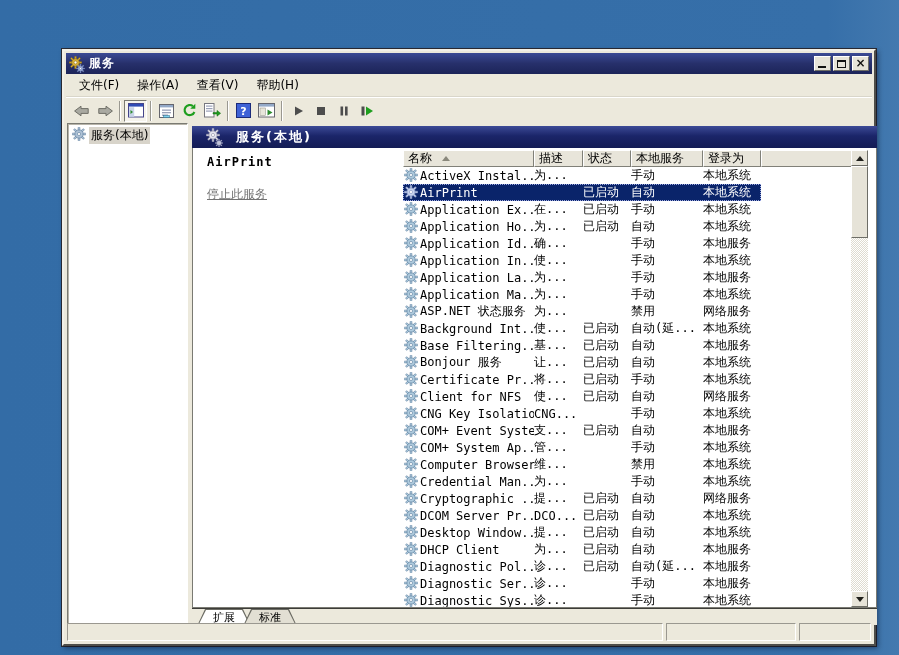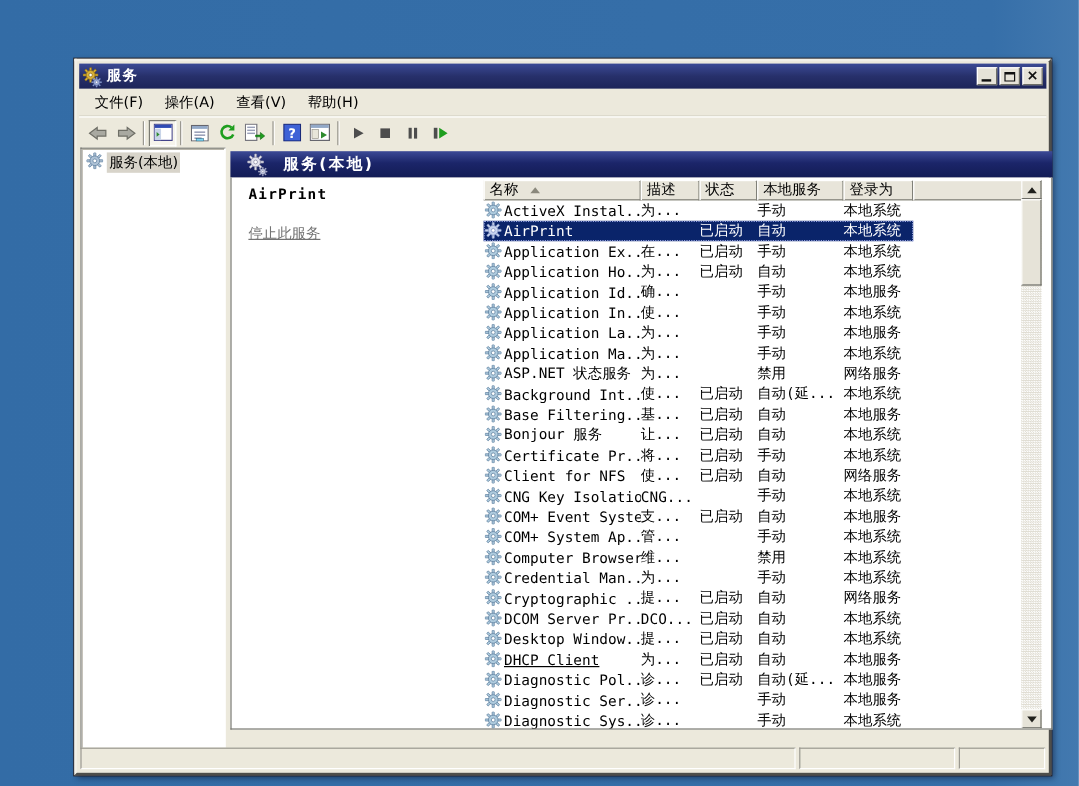--- a/index.html
+++ b/index.html
@@ -811,21 +811,21 @@
                       <rect x="7" y="0.2" width="2" height="4" rx="0.6" transform="rotate(90 8 8)"></rect>
                       <rect x="7" y="0.2" width="2" height="4" rx="0.6" transform="rotate(135 8 8)"></rect>
                       <rect x="7" y="0.2" width="2" height="4" rx="0.6" transform="rotate(180 8 8)"></rect>
                       <rect x="7" y="0.2" width="2" height="4" rx="0.6" transform="rotate(225 8 8)"></rect>
                       <rect x="7" y="0.2" width="2" height="4" rx="0.6" transform="rotate(270 8 8)"></rect>
                       <rect x="7" y="0.2" width="2" height="4" rx="0.6" transform="rotate(315 8 8)"></rect>
                       <circle cx="8" cy="8" r="4.6"></circle>
                     </g>
                     <circle cx="8" cy="8" r="1.8" fill="#fff" stroke="#5E7F9E" stroke-width="0.7"></circle>
                   </svg></span>
-                <span class="cell" style="width: 114px; text-decoration: underline;">DHCP Client</span>
+                <span class="cell" style="width: 114px;">DHCP Client</span>
                 <span class="cell" style="width: 49px;">为...</span>
                 <span class="cell" style="width: 48px;">已启动</span>
                 <span class="cell" style="width: 72px;">自动</span>
                 <span class="cell" style="width: 58px;">本地服务</span>
               </div>
               <div class="lrow">
                 <span class="icn"><svg width="14" height="14" viewBox="0 0 16 16">
                     <g fill="#AECBDE" stroke="#5E7F9E" stroke-width="0.7">
                       <rect x="7" y="0.2" width="2" height="4" rx="0.6" transform="rotate(0 8 8)"></rect>
                       <rect x="7" y="0.2" width="2" height="4" rx="0.6" transform="rotate(45 8 8)"></rect>
@@ -894,20 +894,32 @@
           <div class="sbtn up">
               <span class="tri-up"></span>
             </div>
           <div class="sthumb"></div>
           <div class="sbtn down">
               <span class="tri-down"></span>
             </div>
         </div>
       </div>
 
+      <div class="tabstrip" id="tab-strip">
+          <span class="tab">
+            <span class="shape" style="display: block;">
+              <span class="inner">扩展</span>
+            </span>
+          </span>
+          <span class="tab inactive">
+            <span class="shape" style="display: block;">
+              <span class="inner">标准</span>
+            </span>
+          </span>
+        </div>
     </div>
 
     <div class="statusbar">
       <div class="scell c1"></div>
       <div class="scell c2"></div>
       <div class="scell c3"></div>
     </div>
 
   </div>
 </div>

